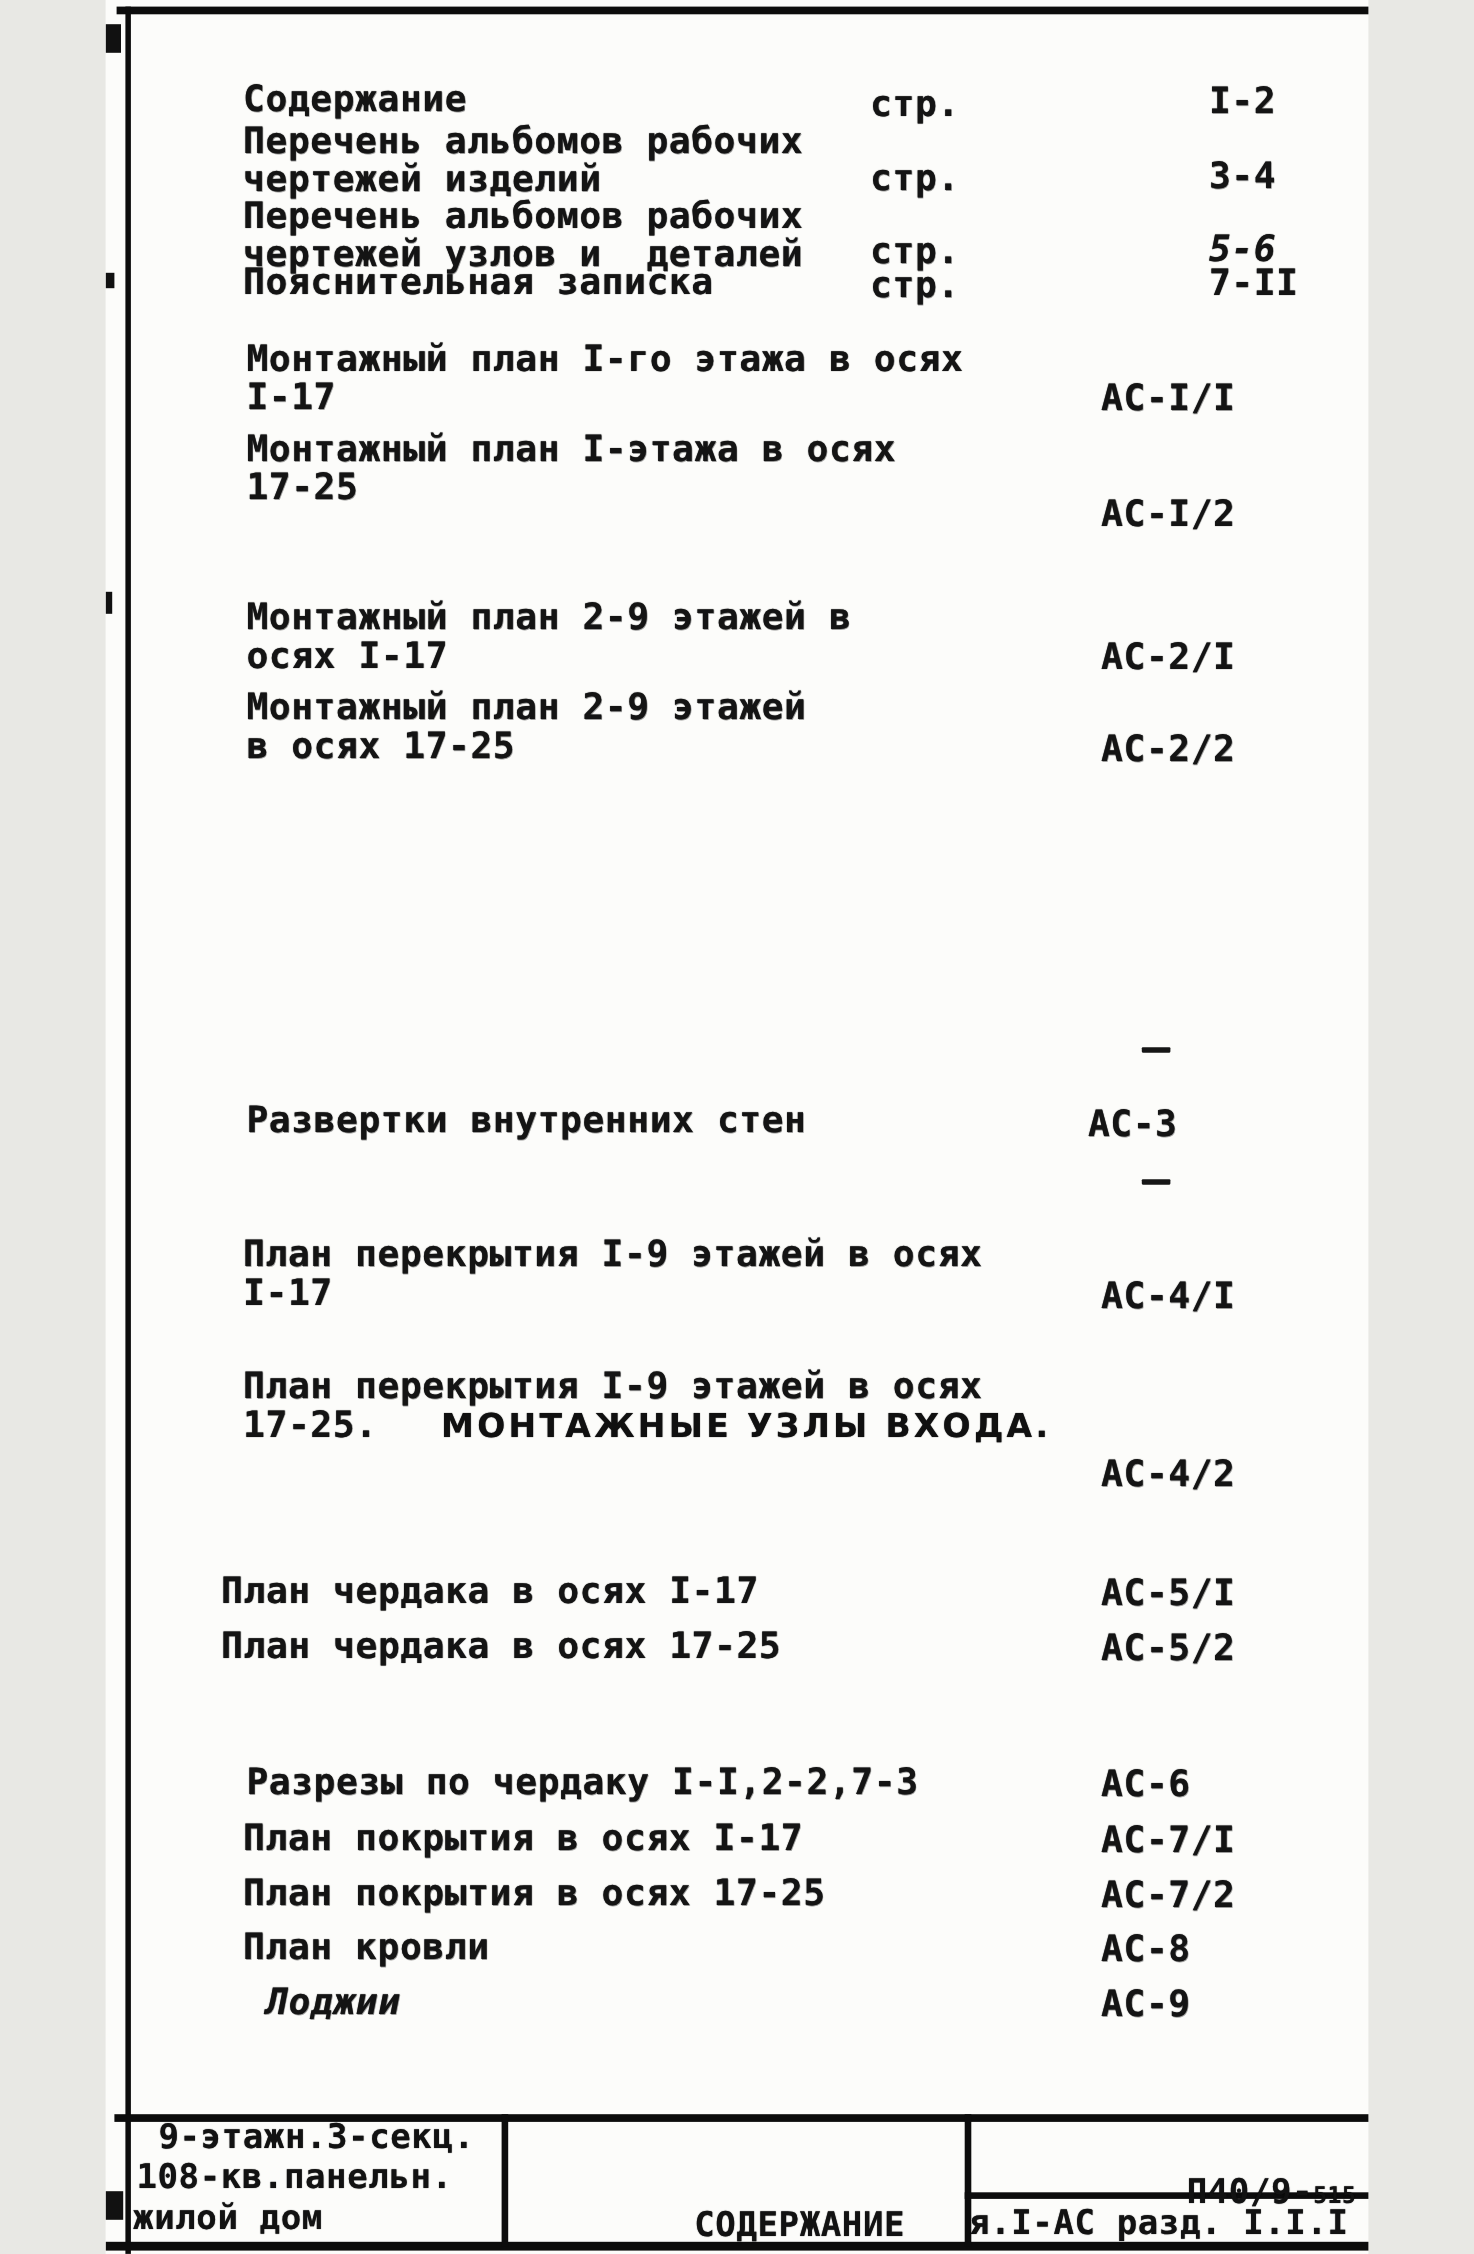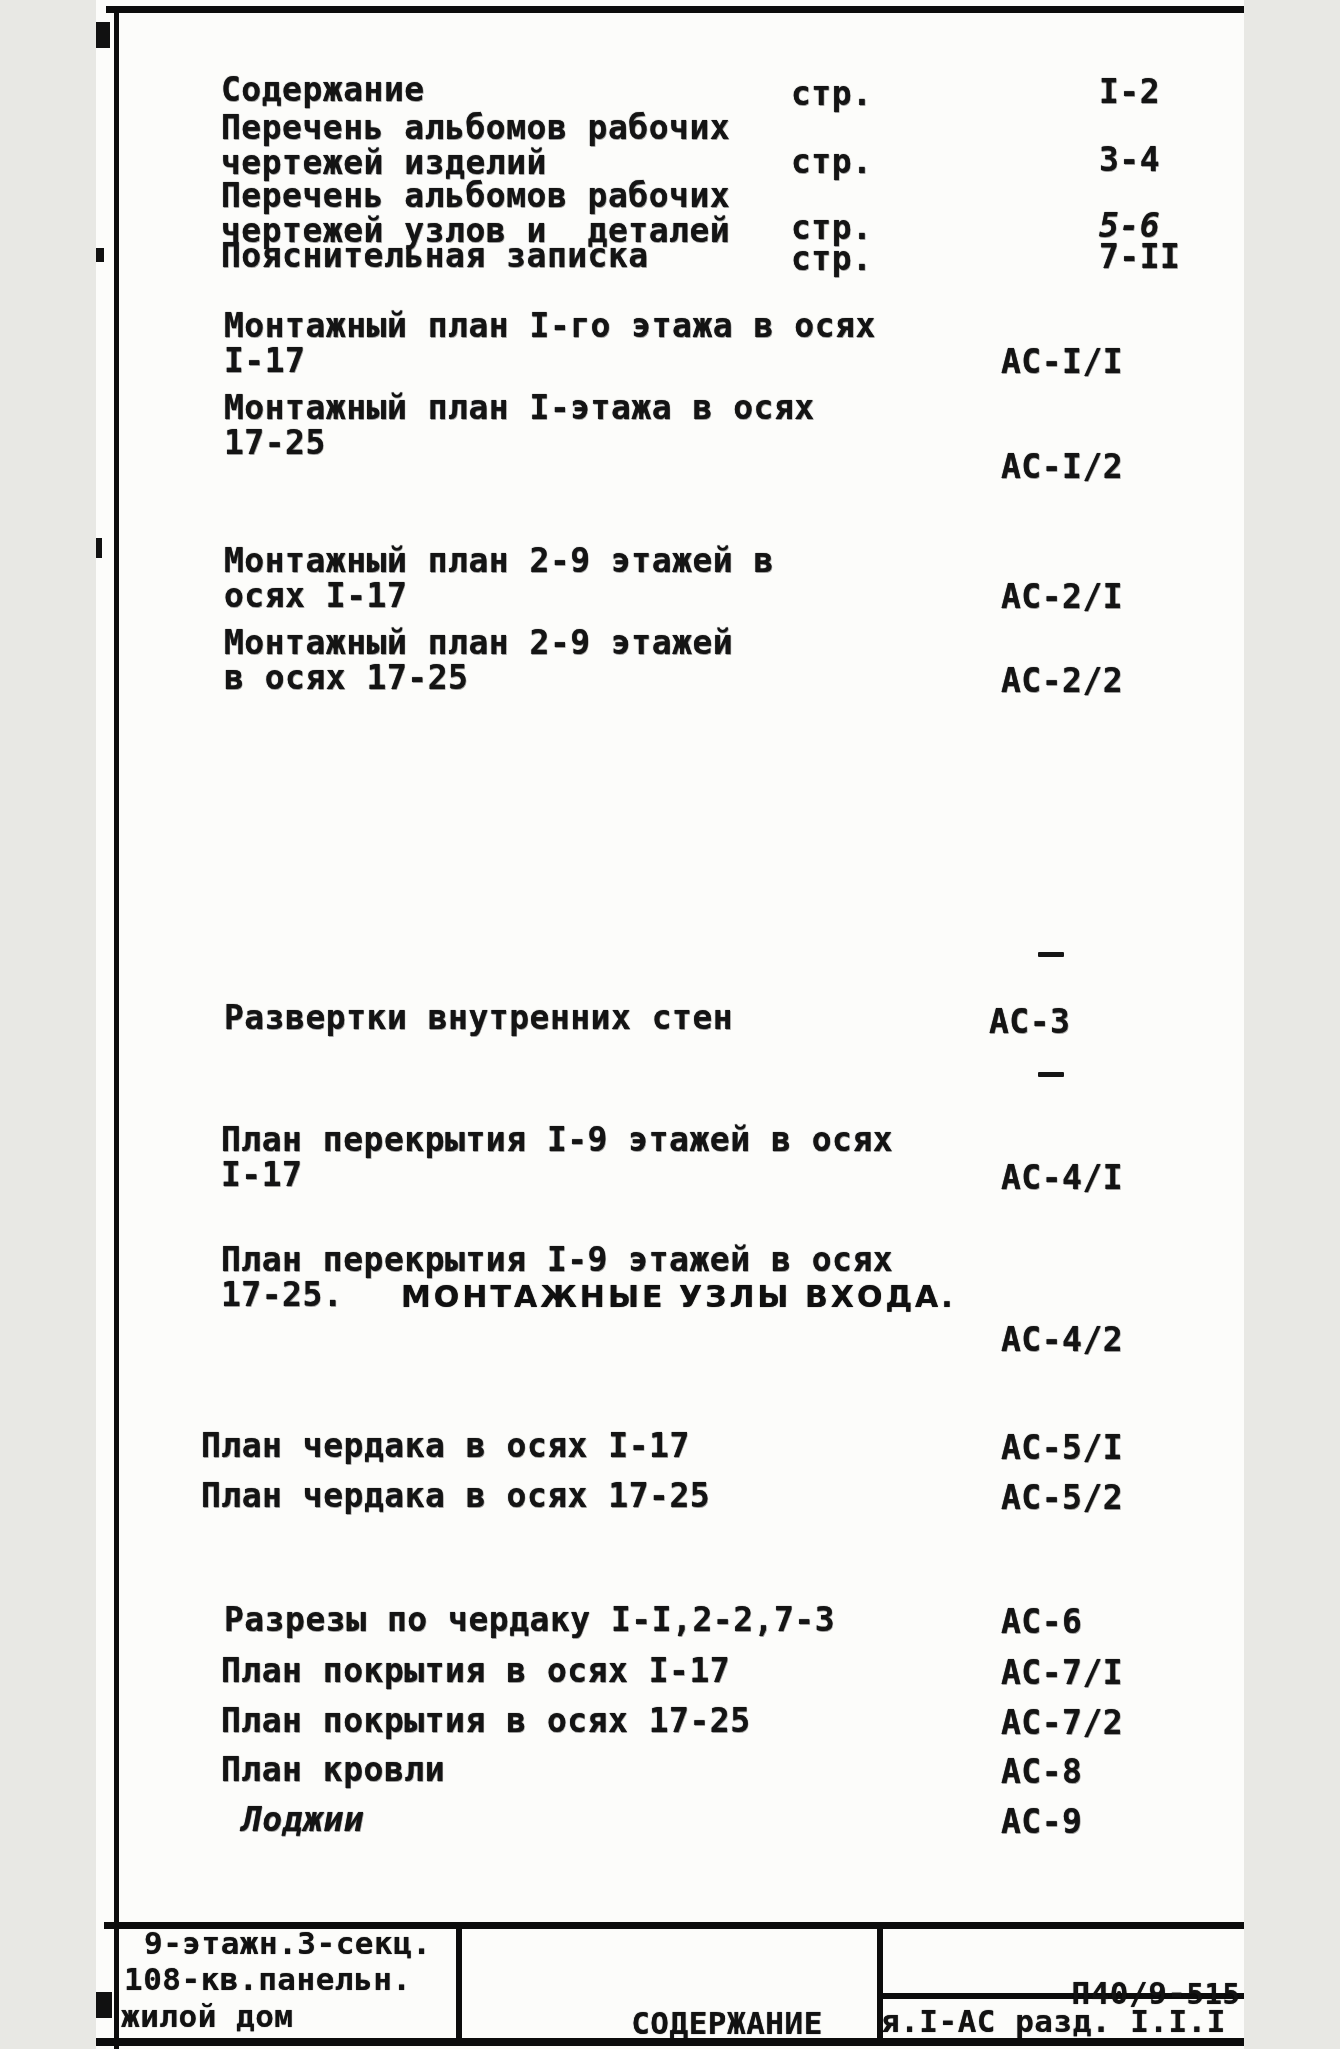--- a/index.html
+++ b/index.html
@@ -7,21 +7,21 @@
     position:relative;width:1148px;height:2049px;margin:0 auto;
     background:#fcfcfa;overflow:hidden;
     font-family:"DejaVu Sans Mono",monospace;
   }
   .abs{position:absolute;}
   .t{
     font:700 33px/35px "DejaVu Sans Mono",monospace;
     color:#141414;letter-spacing:.5px;white-space:pre;
     text-shadow:0 0 1px rgba(10,10,10,.75), 0.6px 0.6px 0 rgba(20,20,20,.35);
   }
-  .t-small{font-size:29px;}
+  .t-small{font-size:21px;}
   .hand{
     font:700 30px "DejaVu Sans",sans-serif;
     color:#101010;letter-spacing:3px;white-space:pre;
     text-shadow:0 0 1px rgba(0,0,0,.8);
   }
   .dash{background:#161616;height:5px;width:26px;border-radius:1px;}
   .bdr{background:#0c0c0c;}
   .bdr-soft{background:#2a2a2a;}
   .tb-text{
     font:700 31px/34px "DejaVu Sans Mono",monospace;color:#121212;

